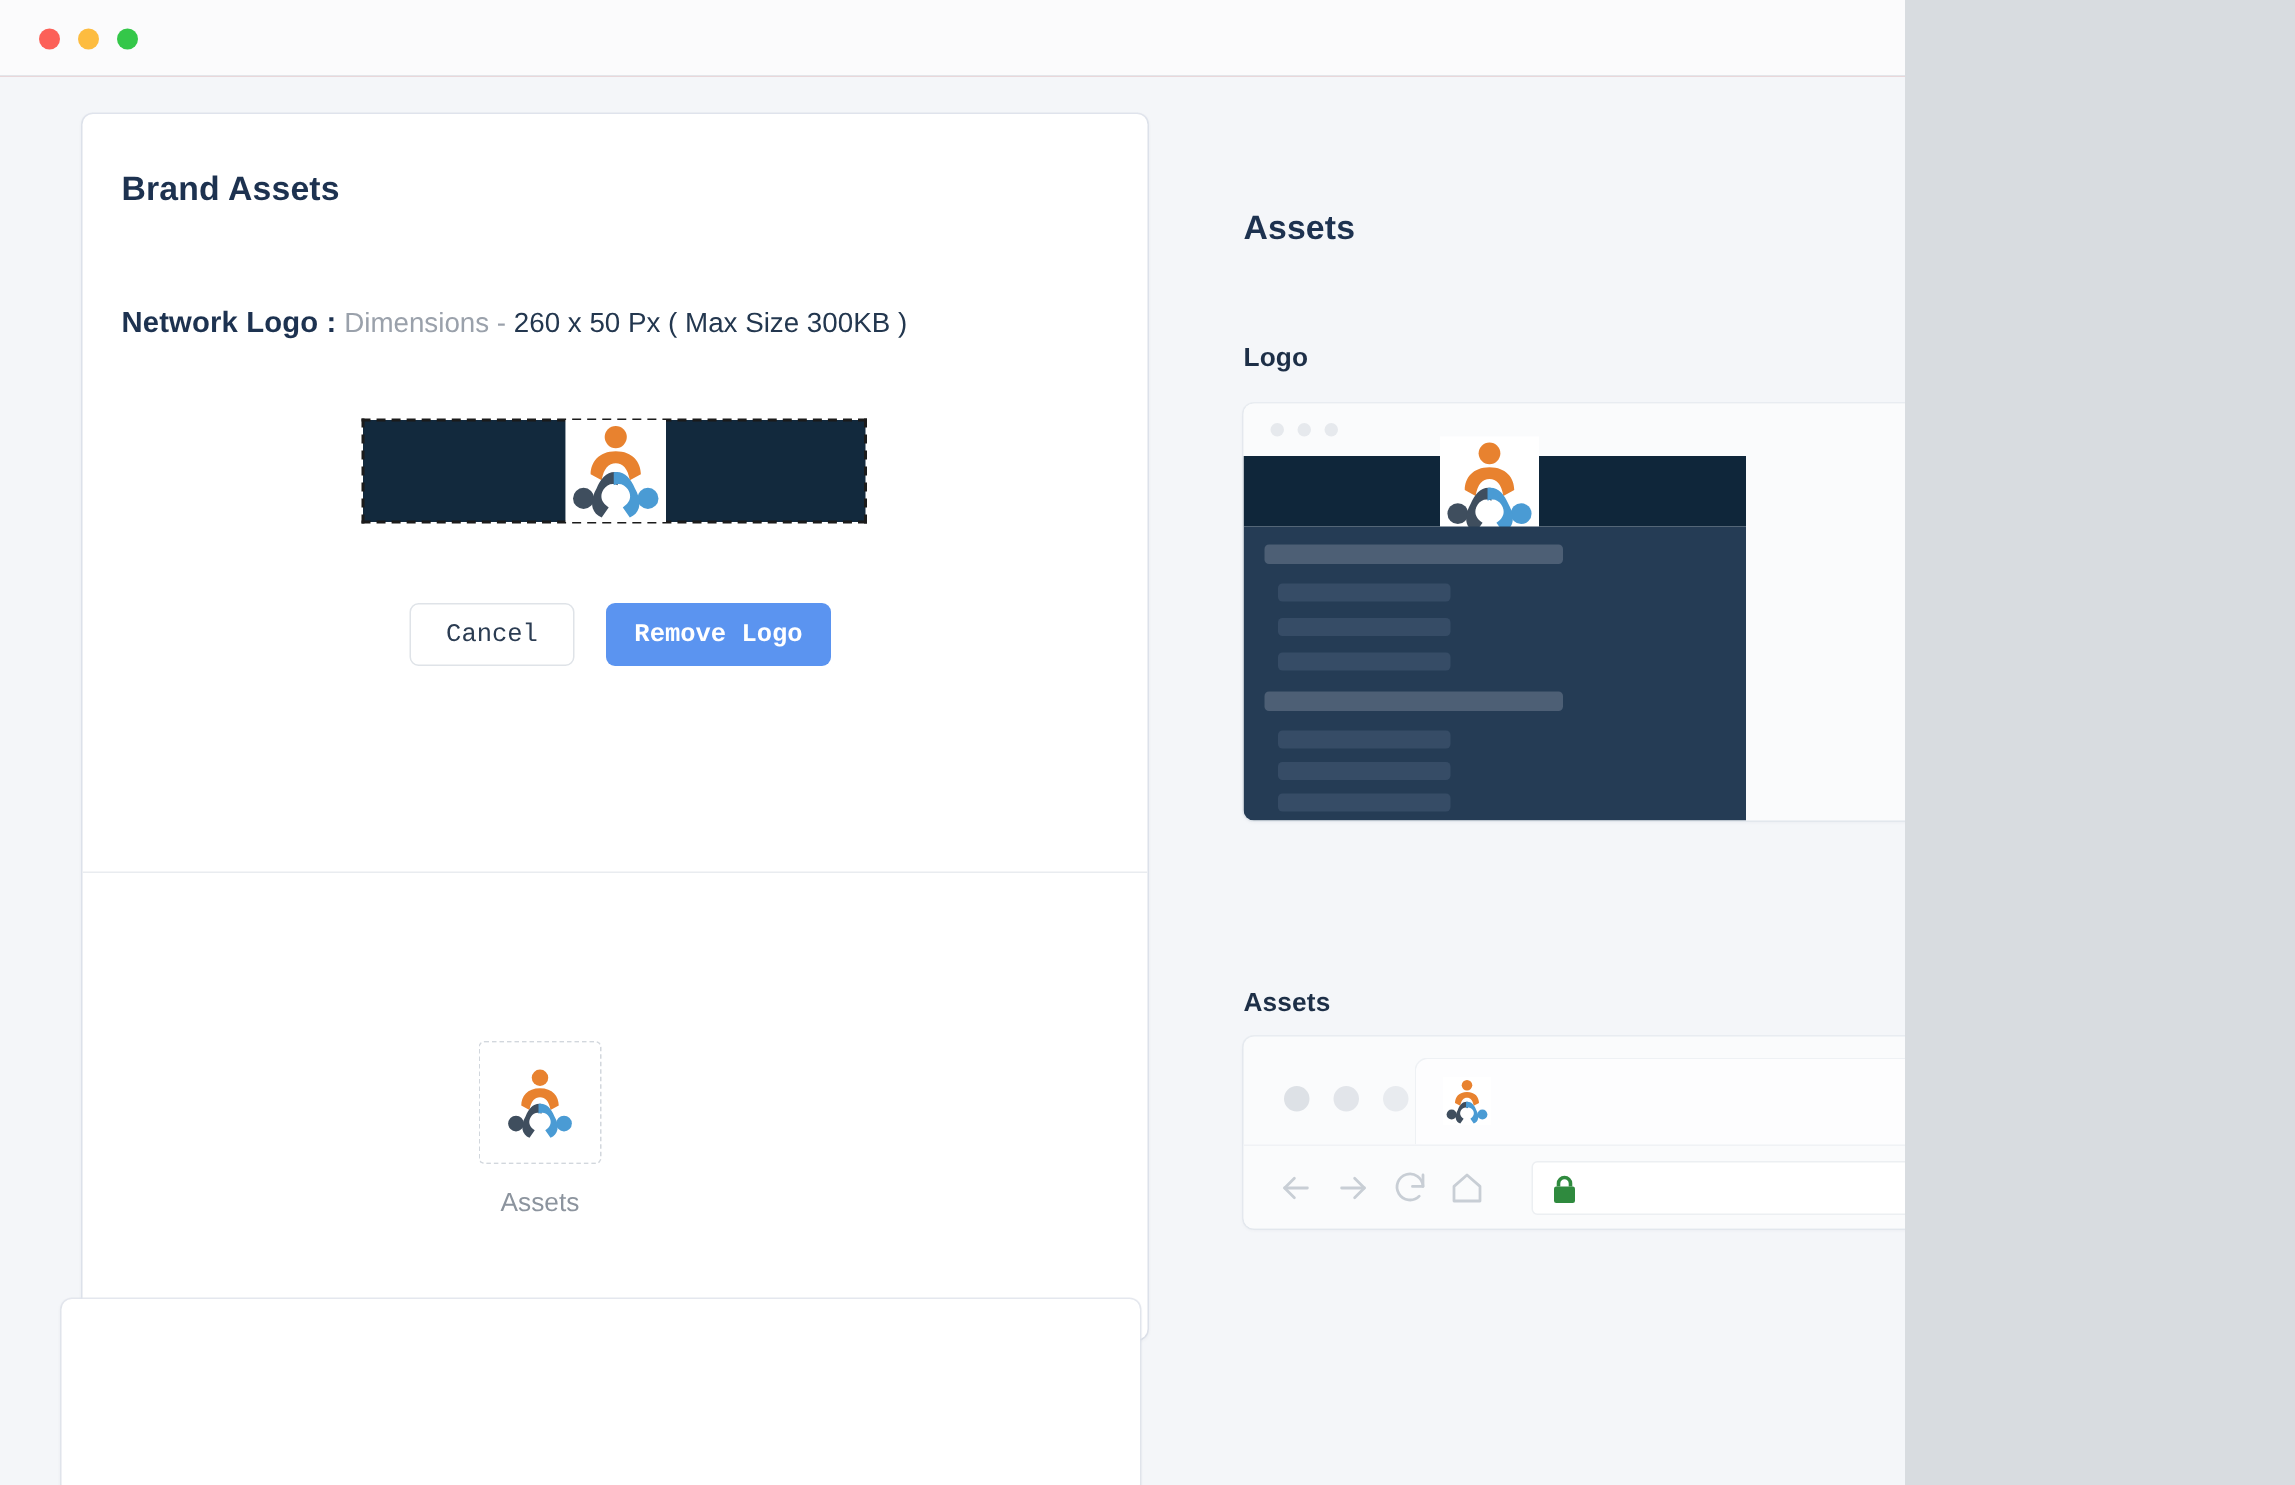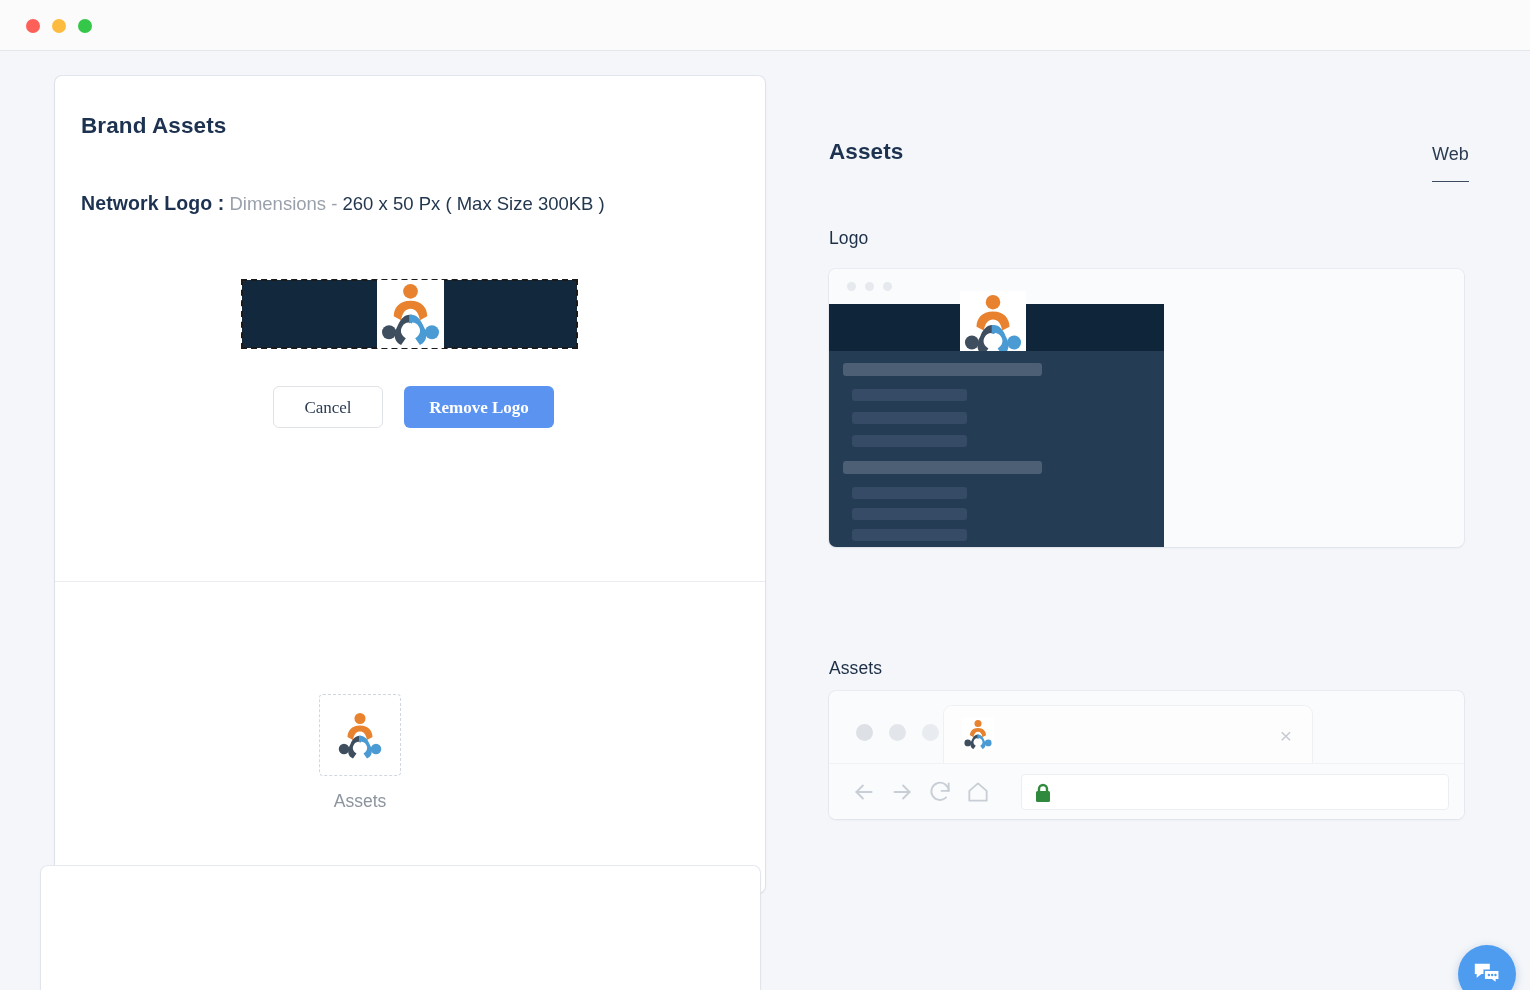--- a/index.html
+++ b/index.html
@@ -7,21 +7,21 @@
   html, body {
     width: 1530px;
     height: 990px;
     overflow: hidden;
     background: #d8dce0;
     font-family: "Liberation Sans", sans-serif;
   }
 
   #app {
     position: relative;
-    width: 1530px;
+    width: 1270px;
     height: 990px;
     background: #b91c1c;
     overflow: hidden;
   }
 
   
   .titlebar {
     position: absolute;
     top: 0; left: 0;
     width: 1530px;
@@ -82,21 +82,21 @@
     position: absolute;
     left: 26px;
     white-space: nowrap;
     font-size: 18.5px;
     color: #1d3250;
   }
   .section-label .strong { font-weight: bold; font-size: 19.5px; letter-spacing: .1px; }
   .section-label .muted  { color: #9aa1ab; }
   .section-label .val    { color: #23374f; }
 
-  #logo-label   { top: 116px; }
+  #logo-label   { top: 128px; }
   #favicon-label{ top: 546px; }
 
   .divider {
     position: absolute;
     left: 0; top: 505px;
     width: 710px; height: 1px;
     background: #e9ecf0;
   }
 
   
@@ -121,23 +121,24 @@
   
   .btn-row {
     position: absolute;
     top: 310px; left: 218px;
     display: flex;
     gap: 21px;
   }
   .btn {
     border: none;
     border-radius: 6px;
-    font-family: Liberation Serif, serif;
+    font-family: Liberation Mono, monospace;
     cursor: pointer;
     line-height: 1;
+    margin-top: 16px;
   }
   .btn-cancel {
     width: 110px; height: 42px;
     background: #ffffff;
     border: 1px solid #dfe3e8;
     color: #2b3c52;
     font-size: 17px;
   }
   .btn-update {
     width: 150px; height: 42px;
@@ -184,21 +185,21 @@
     font-size: 18px;
     color: #2b3c52;
     border-bottom: 1.5px solid #3c4b60;
     padding-bottom: 16px;
     cursor: pointer;
   }
   .preview-sub {
     position: absolute;
     left: 829px;
     font-size: 17.5px;
-    font-weight: normal;
+    font-weight: bold;
     color: #1d2f47;
     letter-spacing: .1px;
   }
   #sub-logo    { top: 177px; }
   #sub-favicon { top: 607px; }
 
   
   .mock-logo {
     position: absolute;
     top: 218px; left: 829px;

